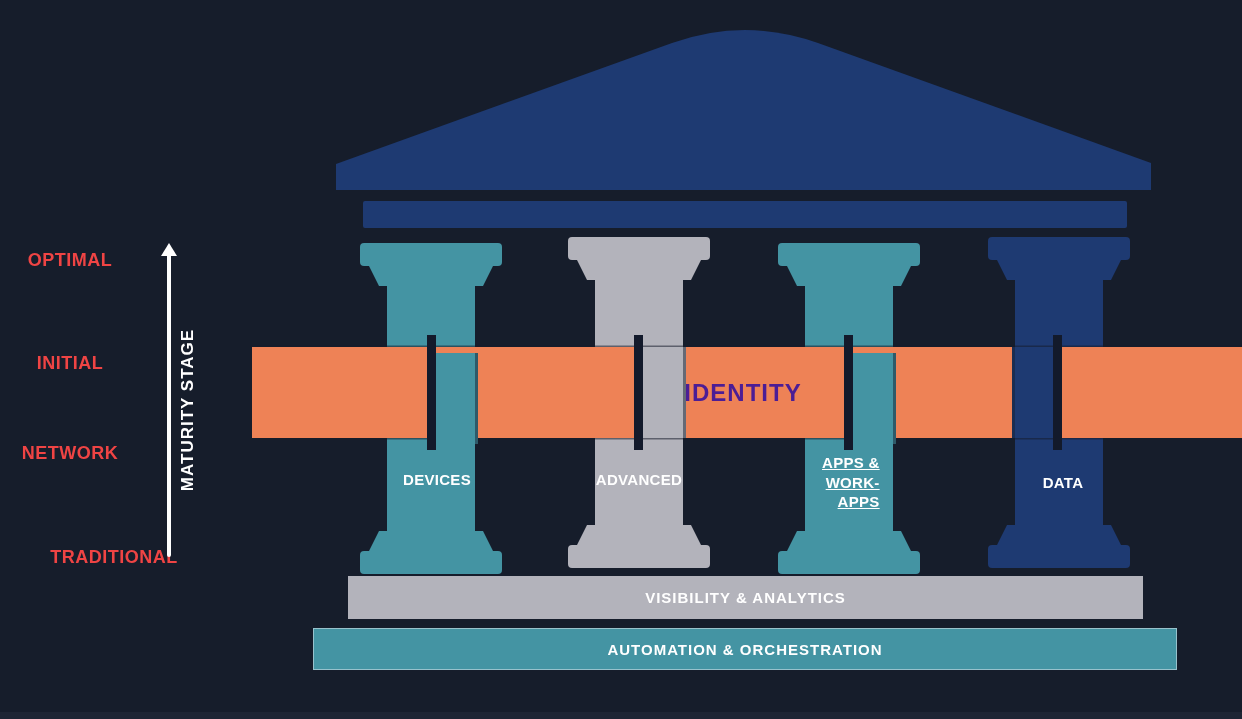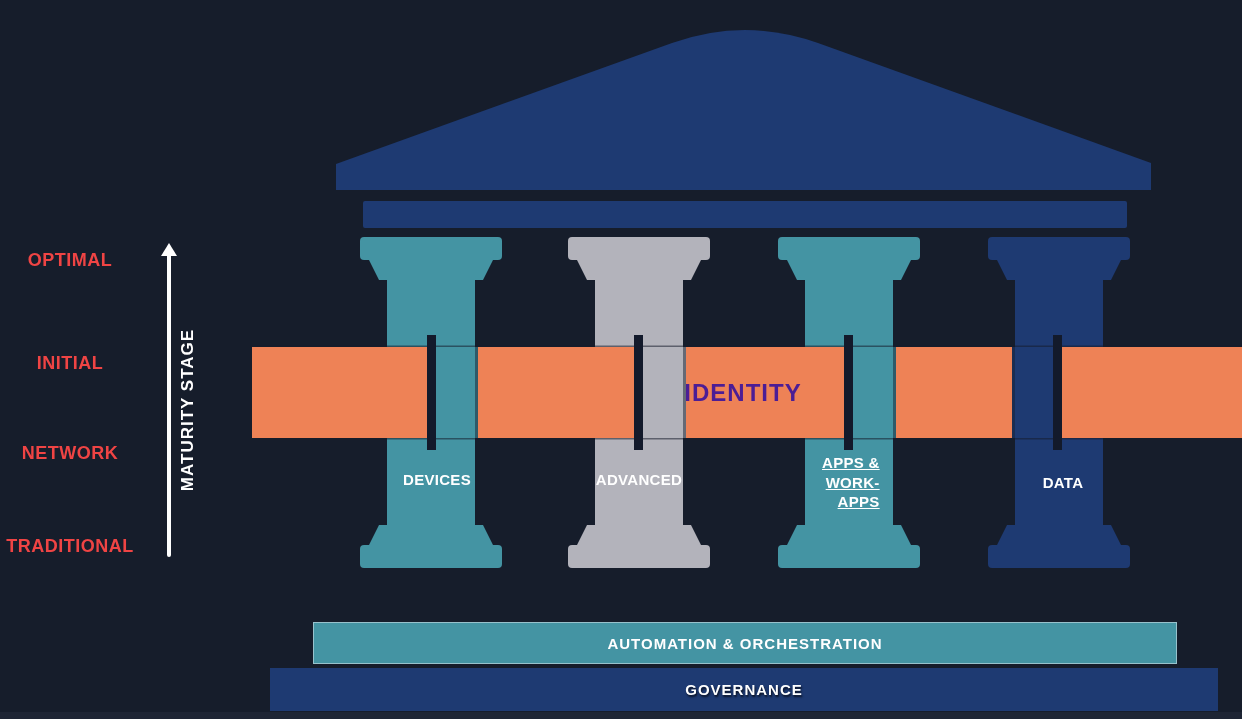--- a/index.html
+++ b/index.html
@@ -6,21 +6,21 @@
   .canvas{
     position:relative;width:1242px;height:719px;overflow:hidden;
     background:#161d2b;
     font-family:"Liberation Sans","DejaVu Sans",sans-serif;
     color:#ffffff;
   }
   .abs{position:absolute;}
 
   
   .c-blue{background:#1e3a72;}
-  .c-teal{background:#4494a3;}
+  .c-teal{background:#4494a3;margin-top:6px;}
   .c-gray{background:#b3b3bb;}
 
   
   .roof-svg{position:absolute;left:0;top:0;width:1242px;height:719px;pointer-events:none;}
   .entablature{left:363px;top:201px;width:764px;height:27px;border-radius:2px;}
 
   
   .pillar{position:absolute;top:237px;width:142px;height:331px;}
   .pillar .abacus{position:absolute;left:0;top:0;width:142px;height:23px;border-radius:4px;}
   .pillar .cap-trap{position:absolute;left:0;top:23px;width:142px;height:20px;
@@ -54,21 +54,21 @@
   .foundation{display:flex;align-items:center;justify-content:center;z-index:9;
     font-size:15px;font-weight:bold;letter-spacing:1px;color:#ffffff;}
   .f1{left:348px;top:576px;width:795px;height:43px;}
   .f2{left:313px;top:622px;width:864px;height:42px;border:1px solid rgba(235,240,245,0.5);box-sizing:border-box;}
   .f3{left:270px;top:668px;width:948px;height:43px;}
   .f3 .txt{text-shadow:1px 2px 2px rgba(8,12,24,0.85);}
 
   
   .stage-label{position:absolute;left:0;width:140px;text-align:center;
     font-size:18px;font-weight:bold;letter-spacing:0.5px;color:#ef4444;}
-  .s0{top:250px;} .s1{top:353px;} .s2{top:443px;} .s3{top:536px;}
+  .s0{top:250px;} .s1{top:353px;} .s2{top:443px;} .s3{top:547px;margin-left:44px;}
   .axis-line{left:167px;top:252px;width:4px;height:305px;background:#ffffff;border-radius:2px;}
   .axis-head{left:161px;top:243px;width:0;height:0;
     border-left:8px solid transparent;border-right:8px solid transparent;
     border-bottom:13px solid #ffffff;}
   .axis-title{left:188px;top:410px;transform:translate(-50%,-50%) rotate(-90deg);
     white-space:nowrap;font-size:17px;font-weight:bold;letter-spacing:1px;color:#ffffff;}
 
   .bottom-strip{left:0;top:712px;width:1242px;height:7px;background:#1e2534;}
 </style>
 </head>
@@ -137,21 +137,21 @@
 
   <div class="pillar-label" style="left:387px;top:471px;width:100px">DEVICES</div>
   <div class="pillar-label" style="left:595px;top:471px;width:88px">ADVANCED</div>
   <div class="pillar-label multiline" style="left:822px;top:453px">
     <div>APPS &amp;</div>
     <div>WORK-</div>
     <div>APPS</div>
   </div>
   <div class="pillar-label" style="left:1015px;top:474px;width:96px">DATA</div>
 
+  <div class="abs foundation f1 c-gray">
+    <span class="txt">VISIBILITY &amp; ANALYTICS</span>
+  </div>
   <div class="abs foundation f2 c-teal">
     <span class="txt">AUTOMATION &amp; ORCHESTRATION</span>
-  </div>
-  <div class="abs foundation f3 c-blue">
-    <span class="txt">GOVERNANCE</span>
   </div>
 
   <div class="abs bottom-strip"></div>
 </div>
 
 </body></html>

